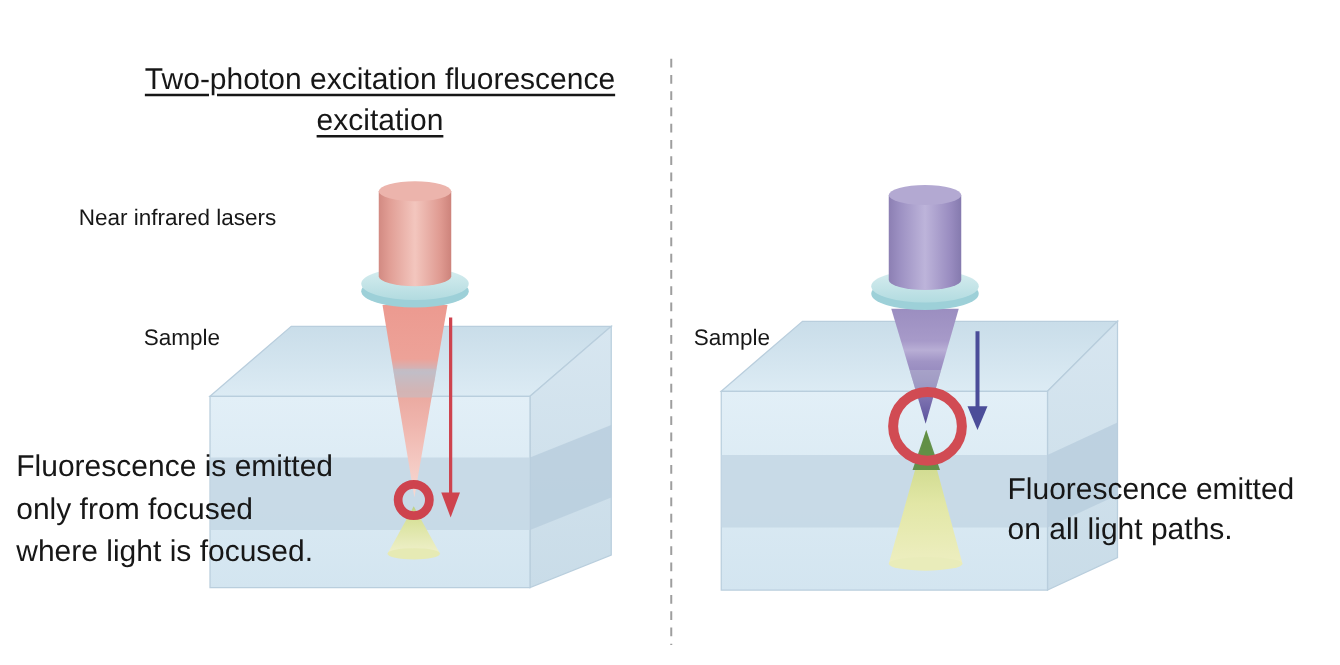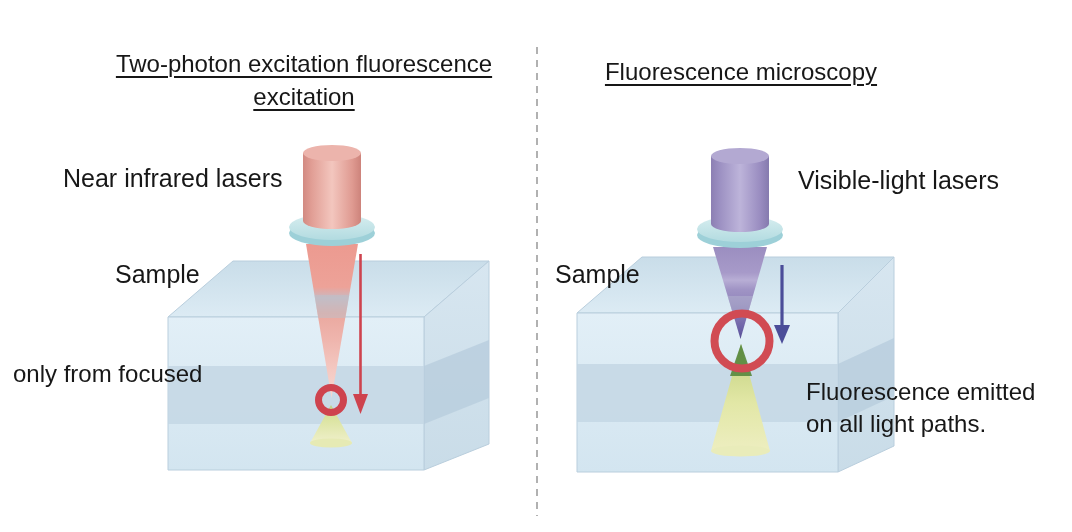--- a/index.html
+++ b/index.html
@@ -4,21 +4,21 @@
 <style>
   html,body{margin:0;padding:0;background:#ffffff;}
   .stage{
     position:relative;width:1072px;height:532px;background:#ffffff;overflow:hidden;
     font-family:"Liberation Sans", sans-serif;
   }
   .stage svg{position:absolute;left:0;top:0;}
   .label{position:absolute;color:#171717;white-space:nowrap;}
   .title{font-size:24px;line-height:33px;text-align:center;}
   .title span{text-decoration:underline;text-decoration-thickness:2px;text-underline-offset:4px;}
-  .side-label{font-size:25px;}
+  .side-label{font-size:18px;}
   .caption{font-size:24px;}
   .caption div{line-height:34px;}
   .caption.right div{line-height:32px;}
 </style>
 </head>
 <body>
 
 <div class="stage">
 
   <svg width="1072" height="532" viewBox="0 0 1072 532">
@@ -169,34 +169,32 @@
       <line x1="782" y1="265" x2="782" y2="327" stroke="#4b4d99" stroke-width="3.2"></line>
       <polygon points="782,344 774,325 790,325" fill="#4b4d99"></polygon>
     </g>
   </svg>
 
   <div class="label title" style="left:84px;top:47px;width:440px;">
     <span>Two-photon excitation fluorescence</span><br>
     <span>excitation</span>
   </div>
 
-  <div class="label title" style="left:561px;top:55px;width:360px;">
-    <span>Fluorescence microscopy</span>
-  </div>
 
   <div class="label side-label" style="left:63px;top:164px;">Near infrared lasers</div>
 
-  <div class="label side-label" style="left:798px;top:166px;">Visible-light lasers</div>
 
   <div class="label side-label" style="left:115px;top:260px;">Sample</div>
 
   <div class="label side-label" style="left:555px;top:260px;">Sample</div>
 
   <div class="label caption" style="left:13px;top:357px;">
+    <div>Fluorescence is emitted</div>
     <div>only from focused</div>
+    <div>where light is focused.</div>
   </div>
 
   <div class="label caption right" style="left:806px;top:376px;">
     <div>Fluorescence emitted</div>
     <div>on all light paths.</div>
   </div>
 
 </div>
 
 </body></html>

